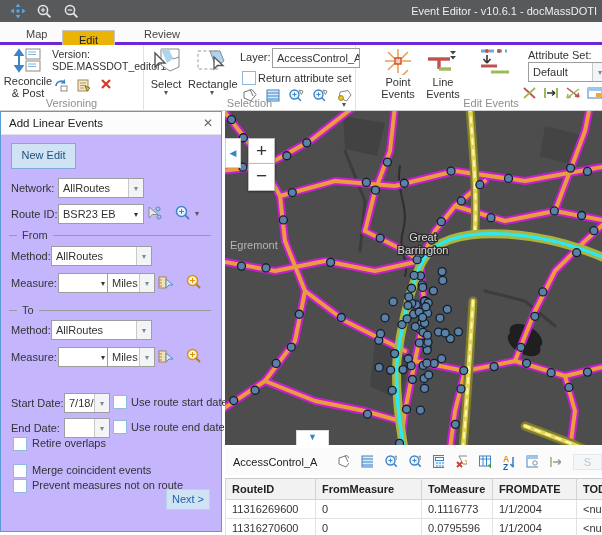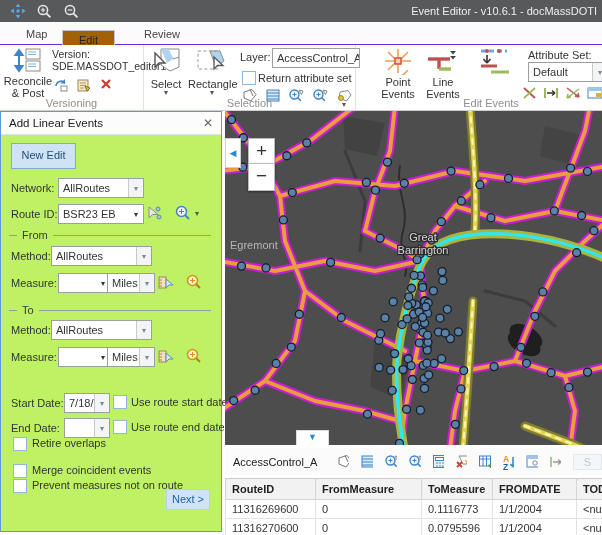--- a/index.html
+++ b/index.html
@@ -4,38 +4,38 @@
 <style>
   html,body{margin:0;padding:0}
   body{width:602px;height:535px;position:relative;overflow:hidden;background:#fff;
        font-family:"Liberation Sans",sans-serif;font-size:11px;color:#333}
   .abs{position:absolute;box-sizing:border-box}
   
   .titlebar{left:0;top:0;width:602px;height:22px;background:#58595b;display:flex;align-items:center;padding:0 5px}
   .titlebar .ic{margin:0 5px}
   .apptitle{margin-left:auto;color:#efefef;font-size:11px;white-space:nowrap}
   
-  .tabsrow{left:0;top:22px;width:602px;height:23px;background:#fbfbfb;border-bottom:1px solid #6d28d9}
+  .tabsrow{left:0;top:22px;width:602px;height:23px;background:#fbfbfb;border-bottom:3px solid #6d28d9}
   .tab{position:absolute;top:3px;height:19px;line-height:19px;padding:0 16px;color:#444;cursor:default}
-  .tab.active{background:#a16207;border:1px solid #c6c6c6;border-bottom:1px solid #fff;top:8px;height:21px;color:#222}
+  .tab.active{background:#eab308;border:1px solid #c6c6c6;border-bottom:1px solid #fff;top:8px;height:21px;color:#222}
   
   .ribbon{left:0;top:45px;width:602px;height:66px;background:#fff;border-bottom:1px solid #cfcfcf}
   .grp{position:absolute;top:0;height:65px;border-right:1px solid #e2e2e2}
   .grp-label{position:absolute;bottom:1px;left:0;right:0;text-align:center;color:#8f8f8f;font-size:11px}
   .bigbtn{position:absolute;text-align:center;color:#333;line-height:12px}
   .bigbtn .bicon{display:block;margin:0 auto 1px}
   .caret{color:#555;font-size:8px;line-height:6px}
   .combo{position:absolute;height:18px;background:#fff;border:1px solid #9e9e9e;display:flex;align-items:center;padding-left:4px;overflow:hidden;white-space:nowrap}
   .combo .cbtn{margin-left:auto;width:14px;align-self:stretch;border-left:1px solid #c9c9c9;background:#f3f4f6;color:#7a8898;font-size:8px;display:flex;align-items:center;justify-content:center}
   .combo.noline .cbtn{border-left:none;background:#fff;color:#333}
   .cklabel{position:absolute;white-space:nowrap}
   .ckbox{position:absolute;width:12px;height:12px;background:#fff;border:1px solid #8fbade}
   .iconrow{position:absolute;display:flex;gap:7px;align-items:flex-start}
   
-  .panel{left:0;top:111px;width:222px;height:421px;background:#bef264;border:1px solid #5b9bd5}
+  .panel{left:0;top:111px;width:222px;height:421px;background:#c4b5fd;border:1px solid #5b9bd5}
   .panel-hd{position:absolute;left:0;top:0;right:0;height:22px;background:#fcfcfd;border-bottom:1px solid #dfe3e8;display:flex;align-items:center;padding:0 8px}
   .panel-hd .t{font-size:11.5px;color:#222}
   .panel-hd .x{margin-left:auto;color:#666;font-size:12px;cursor:default}
   .btn-blue{position:absolute;background:#cfe3f5;border:1px solid #7fabd6;color:#1f4e79;text-align:center;line-height:22px;height:24px;font-size:11px}
   .btn-dis{background:#e9f2fa;border:1px solid #d3e5f4;color:#a9c7e2}
   .sep{position:absolute;left:8px;right:10px;height:12px;display:flex;align-items:center;color:#3a3a3a}
   .sep:before{content:"";width:8px;border-top:1px solid #9a9a9a;margin-right:5px}
   .sep:after{content:"";flex:1;border-top:1px solid #9a9a9a;margin-left:5px}
   .flabel{position:absolute;color:#333;white-space:nowrap}
   .nextbtn{position:absolute;background:#cfe3f5;border:1px solid #b5d3ec;color:#1f62a8;text-align:center;height:19px;line-height:18px}

